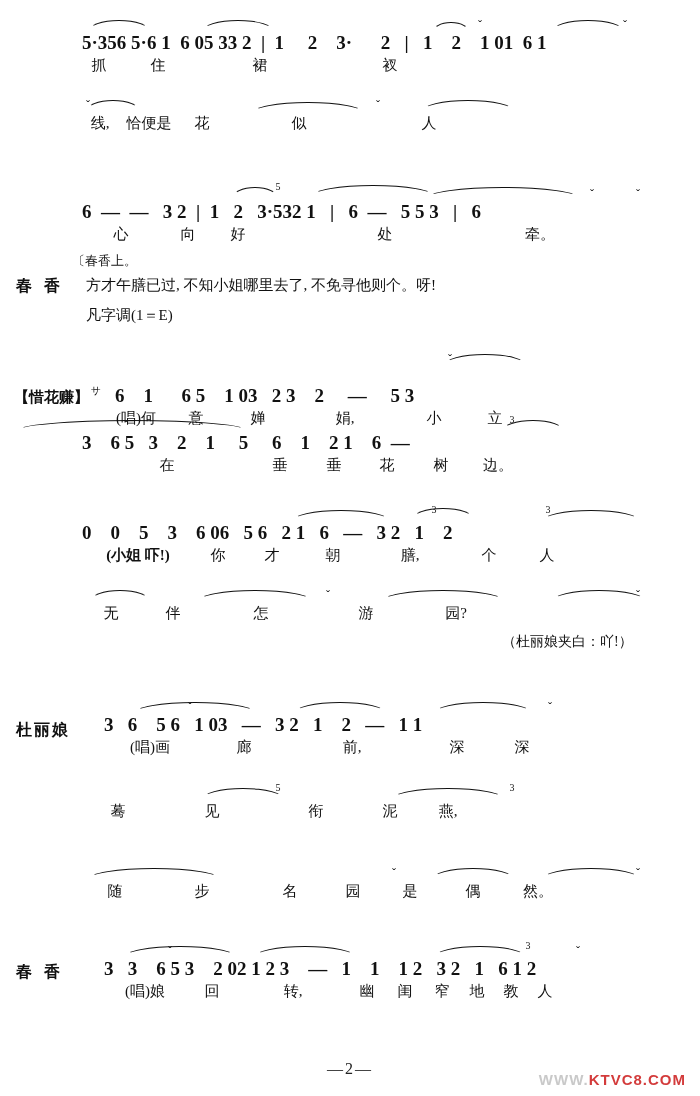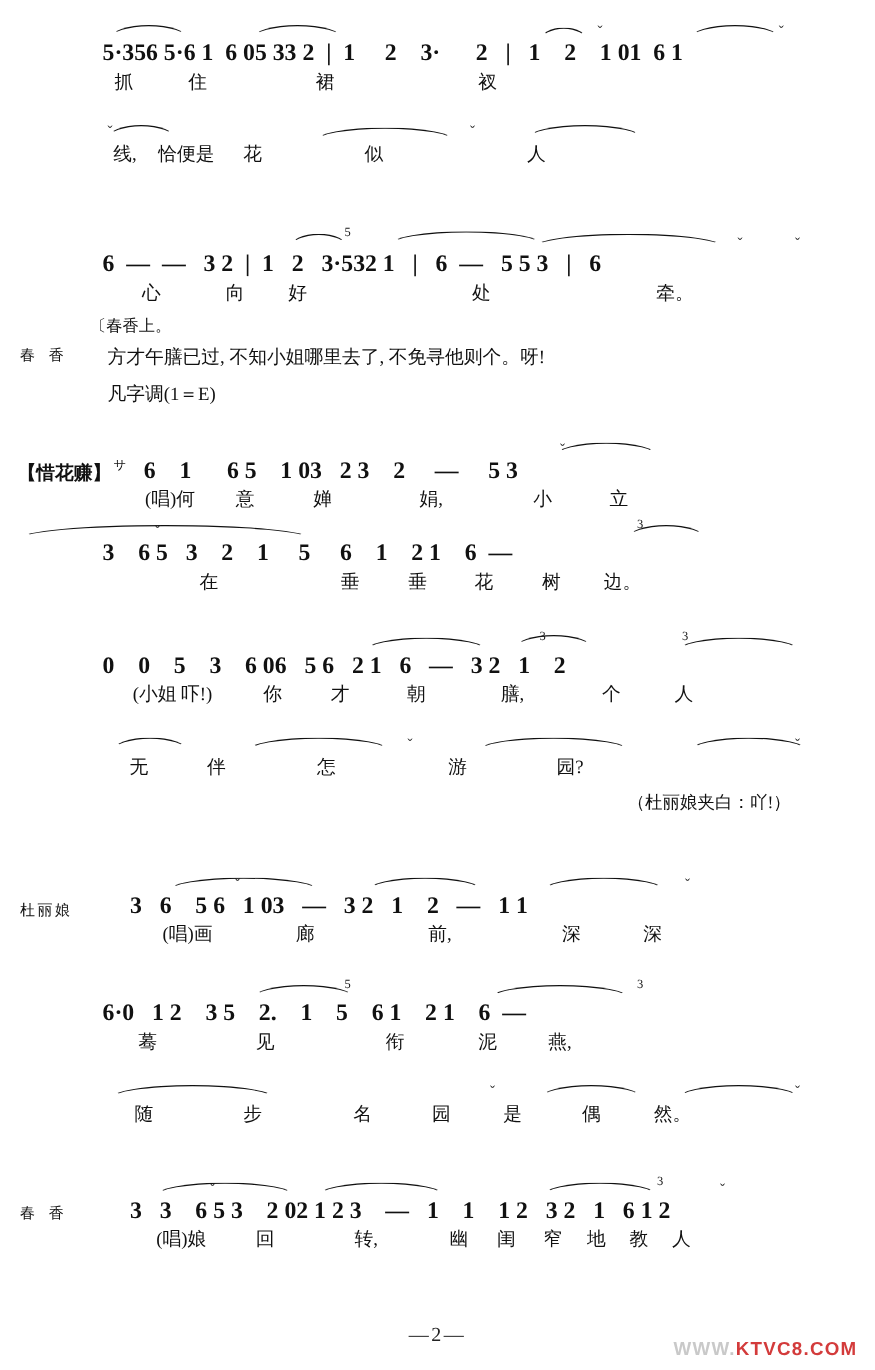--- a/index.html
+++ b/index.html
@@ -31,21 +31,21 @@
   .cell{position:relative;text-align:center;}
   .vmark{position:absolute;top:-13px;left:50%;transform:translateX(-50%);font-size:12px;font-weight:normal;}
   .sup{position:absolute;top:-11px;left:50%;transform:translateX(-50%);font-size:10px;font-weight:normal;}
 
   
   .slur{position:absolute;border:1.5px solid #111;border-bottom:none;border-left-color:transparent;border-right-color:transparent;border-top-left-radius:60% 100%;border-top-right-radius:60% 100%;height:12px;}
 
   
   .role{
     position:absolute;
-    font-size:12px;font-weight:normal;
+    font-size:16px;font-weight:bold;
     letter-spacing:4px;
   }
   .spoken{
     position:absolute;
     font-size:15px;
     white-space:pre;
   }
   .small{font-size:13px;}
 
   .footer-page{
@@ -126,21 +126,21 @@
 
   <div class="sys" style="left:14px;top:352px;">
     <div style="position:relative;height:14px;">
       <div class="slur" style="left:430px;top:2px;width:80px;"></div>
       <span class="vmark" style="left:436px;top:0;">ˇ</span>
     </div>
     <div style="display:flex;align-items:flex-end;">
       <span style="font-size:15px;font-weight:bold;position:relative;">
         <span>【惜花赚】</span><span class="sup" style="left:auto;right:-12px;top:-4px;transform:none;">サ</span>
       </span>
-      <span class="notes" style="margin-left:26px;">6    1      6 5    1 03   2 3    2     —     5 3</span>
+      <span class="notes" style="margin-left:26px;margin-top:19px;">6    1      6 5    1 03   2 3    2     —     5 3</span>
     </div>
     <div class="lyr" style="margin-left:90px;">
       <span class="cell" style="width:64px;">(唱)何</span>
       <span class="cell" style="width:56px;">意</span>
       <span class="cell" style="width:68px;">婵</span>
       <span class="cell" style="width:106px;">娟,</span>
       <span class="cell" style="width:72px;">小</span>
       <span class="cell" style="width:50px;">立</span>
     </div>
   </div>
@@ -166,21 +166,21 @@
   <div class="sys" style="left:82px;top:508px;">
     <div style="position:relative;height:14px;">
       <div class="slur" style="left:210px;top:2px;width:96px;"></div>
       <div class="slur" style="left:330px;top:0px;width:60px;"></div>
       <div class="slur" style="left:460px;top:2px;width:96px;"></div>
       <span class="sup" style="left:352px;top:-4px;">3</span>
       <span class="sup" style="left:466px;top:-4px;">3</span>
     </div>
     <div class="notes">0    0    5    3    6 06   5 6   2 1   6   —   3 2   1    2</div>
     <div class="lyr">
-      <span class="cell" style="width:112px;">(小姐 吓!)</span>
+      <span class="cell" style="width:112px;font-weight:bold;">(小姐 吓!)</span>
       <span class="cell" style="width:48px;">你</span>
       <span class="cell" style="width:60px;">才</span>
       <span class="cell" style="width:62px;">朝</span>
       <span class="cell" style="width:92px;">膳,</span>
       <span class="cell" style="width:66px;">个</span>
       <span class="cell" style="width:50px;">人</span>
     </div>
   </div>
 
   <div class="sys" style="left:82px;top:588px;">
@@ -222,21 +222,20 @@
     </div>
   </div>
 
   <div class="sys" style="left:82px;top:786px;">
     <div style="position:relative;height:14px;">
       <div class="slur" style="left:120px;top:2px;width:80px;"></div>
       <div class="slur" style="left:310px;top:2px;width:110px;"></div>
       <span class="sup" style="left:196px;top:-4px;">5</span>
       <span class="sup" style="left:430px;top:-4px;">3</span>
     </div>
-    <div class="notes">6·0   1 2    3 5    2.    1    5    6 1    2 1    6  —</div>
     <div class="lyr">
       <span class="cell" style="width:72px;">蓦</span>
       <span class="cell" style="width:116px;">见</span>
       <span class="cell" style="width:92px;">衔</span>
       <span class="cell" style="width:56px;">泥</span>
       <span class="cell" style="width:60px;">燕,</span>
     </div>
   </div>
 
   <div class="sys" style="left:82px;top:866px;">

